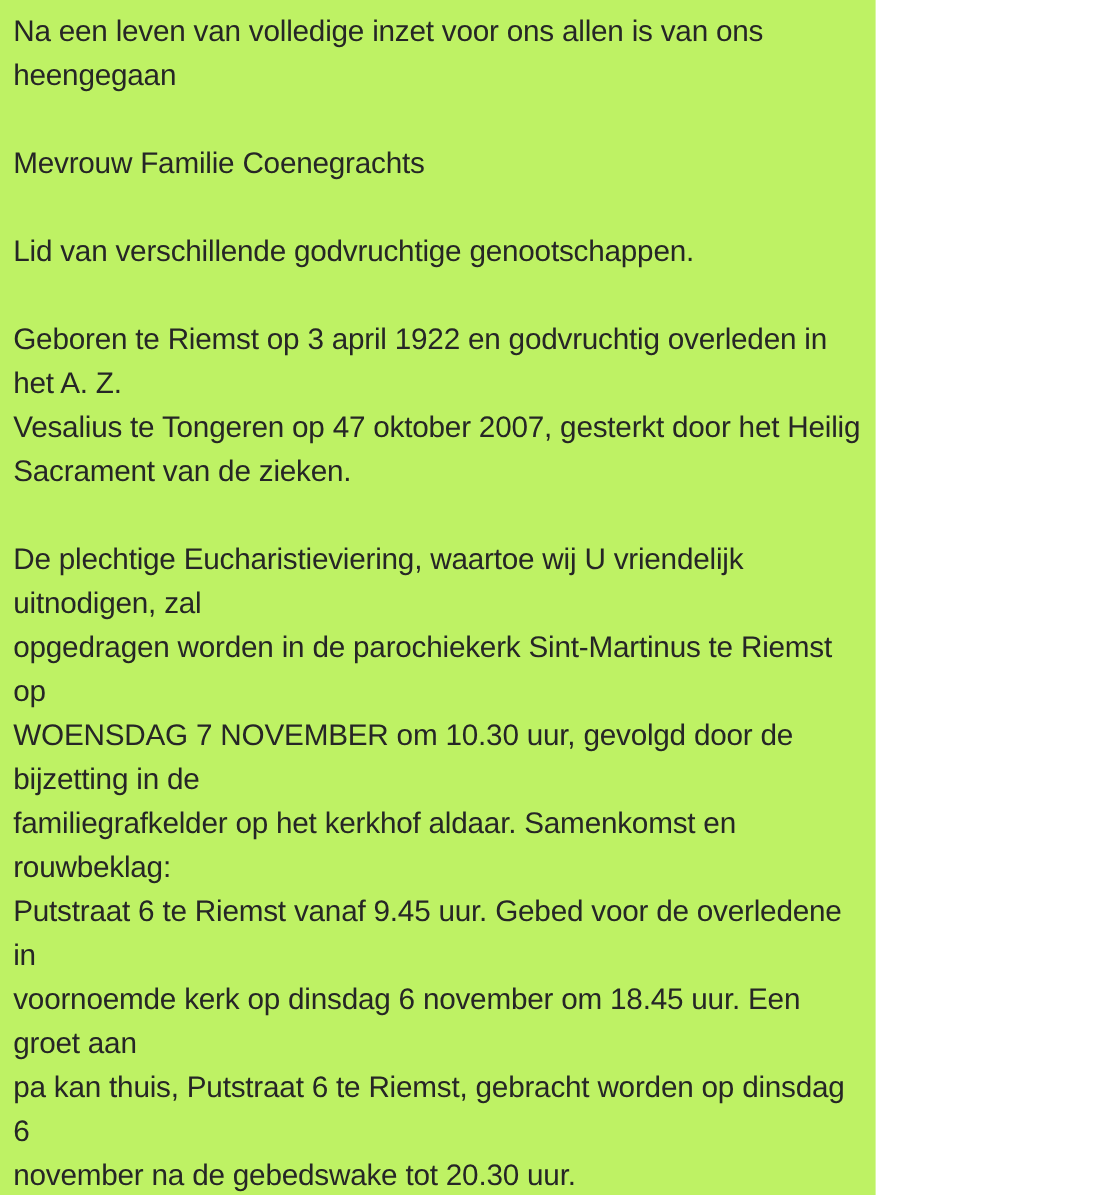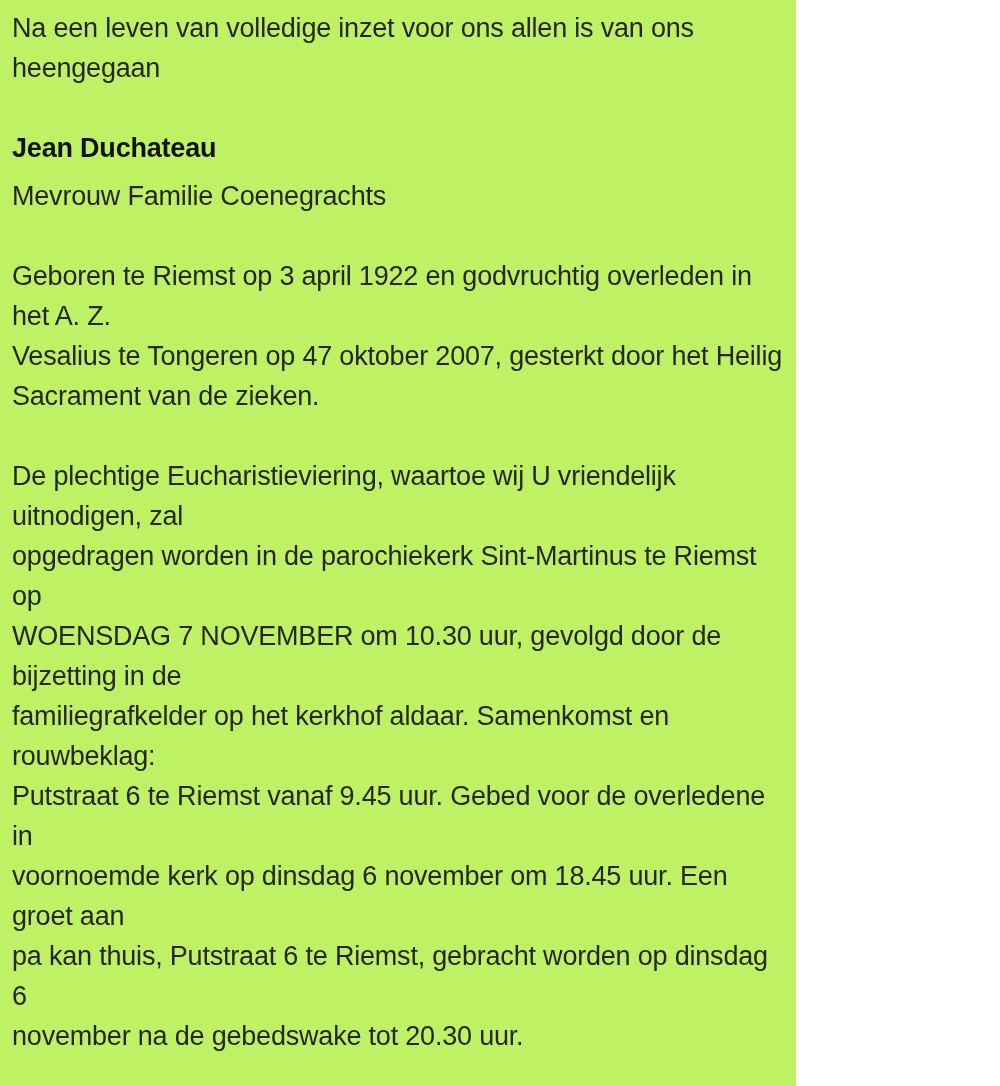--- a/index.html
+++ b/index.html
@@ -40,25 +40,25 @@
     }
   </style>
 </head>
 <body>
 
 <main class="obituary">
 
   <p class="line-block stanza-end">Na een leven van volledige inzet voor ons allen is van ons heengegaan</p>
 
 
-  <p class="line-block bold">Jean Duchateau</p>
 
 
   <p class="line-block stanza-end">Mevrouw Familie Coenegrachts</p>
 
+  <p class="line-block stanza-end">Lid van verschillende godvruchtige genootschappen.</p>
 
   <p class="line-block stanza-end">Geboren te Riemst op 3 april 1922 en godvruchtig overleden in het A. Z.
 Vesalius te Tongeren op 47 oktober 2007, gesterkt door het Heilig
 Sacrament van de zieken.</p>
 
   <p class="line-block stanza-end">De plechtige Eucharistieviering, waartoe wij U vriendelijk uitnodigen, zal
 opgedragen worden in de parochiekerk Sint-Martinus te Riemst op
 WOENSDAG 7 NOVEMBER om 10.30 uur, gevolgd door de bijzetting in de
 familiegrafkelder op het kerkhof aldaar. Samenkomst en rouwbeklag:
 Putstraat 6 te Riemst vanaf 9.45 uur. Gebed voor de overledene in

